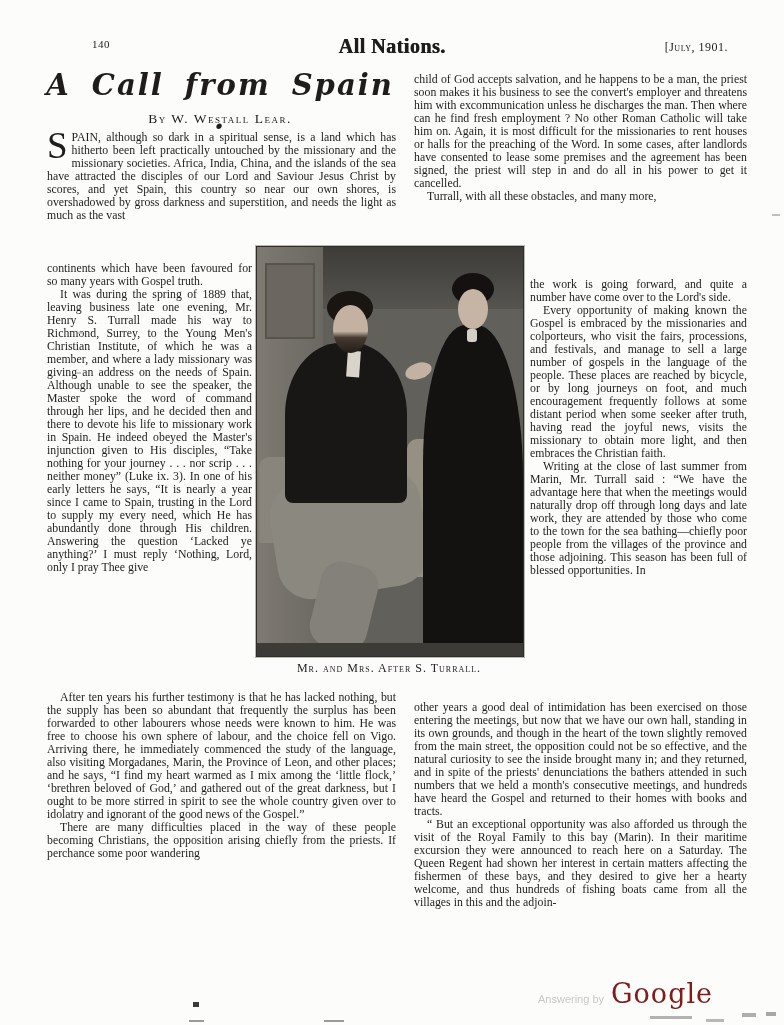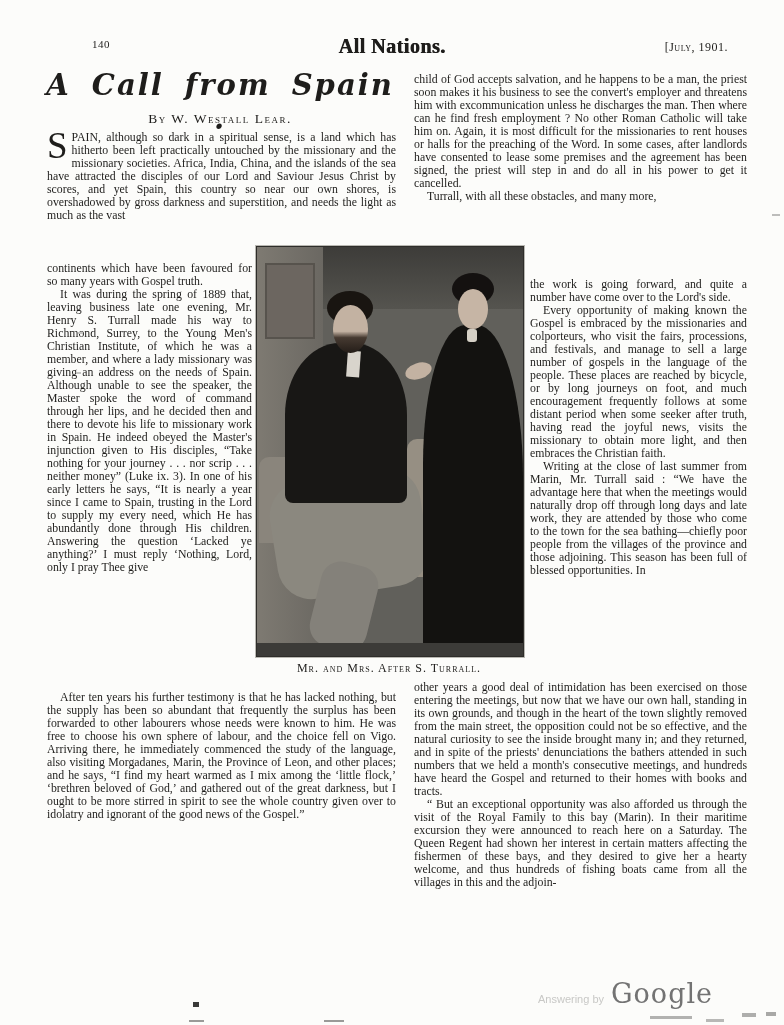--- a/index.html
+++ b/index.html
@@ -22,21 +22,21 @@
     font-variant:small-caps;font-size:13.5px;letter-spacing:1.5px;}
   
   .body-block{font-size:11.8px;line-height:13px;text-align:justify;}
   .body-block p{margin:0;padding:0;}
   .body-block p.indent{text-indent:13px;}
   .block-a{left:47px;top:131px;width:349px;}
   .block-b{left:47px;top:262px;width:205px;height:428px;overflow:hidden;}
   .block-c{left:47px;top:691px;width:349px;}
   .block-d{left:414px;top:73px;width:333px;}
   .block-e{left:530px;top:248px;width:217px;height:452px;overflow:hidden;margin-top:30px;}
-  .block-f{left:414px;top:681px;width:333px;}
+  .block-f{left:414px;top:701px;width:333px;}
   .dropcap{float:left;font-size:37px;line-height:26px;padding:2px 4px 0 0;}
   
   .photo{left:256px;top:246px;width:266px;height:409px;background:#61605b;
     border:1px solid #2e2d2a;box-shadow:0 0 0 1px #b9b8b2;overflow:hidden;}
   .photo .band-top{position:absolute;left:0;top:0;right:0;height:62px;
     background:linear-gradient(#3d3c39,#55544f);}
   .photo .backdrop-left{position:absolute;left:0;top:0;width:66px;height:100%;
     background:linear-gradient(90deg,#7e7a72,#6b6862);}
   .photo .backdrop-window{position:absolute;left:8px;top:16px;width:46px;height:72px;
     background:#6c6660;border:2px solid #57534d;}
@@ -65,21 +65,21 @@
   .photo .woman-dress{position:absolute;left:166px;top:78px;width:100px;height:331px;
     background:#131210;border-radius:42% 46% 0 0;}
   .photo .woman-hand{position:absolute;left:148px;top:116px;width:27px;height:16px;
     background:#c3b2a2;border-radius:50%;transform:rotate(-18deg);}
   .photo .floor{position:absolute;left:0;bottom:0;right:0;height:13px;background:#3c3b38;}
   .photo-caption{left:231px;top:661px;width:316px;text-align:center;
     font-variant:small-caps;font-size:12px;letter-spacing:1px;}
   
   .watermark{left:538px;top:978px;display:flex;align-items:baseline;gap:7px;}
   .watermark .prefix{font-size:11px;color:#c8c8c6;font-family:"Liberation Sans",sans-serif;}
-  .watermark .brand{font-size:27px;color:#737373;font-family:"DejaVu Serif",serif;letter-spacing:1px;}
+  .watermark .brand{font-size:27px;color:#7f1d1d;font-family:"DejaVu Serif",serif;letter-spacing:1px;}
   
   .artifact{position:absolute;background:#9a9a98;}
 </style>
 </head>
 <body>
 
 <div class="abs page-number">140</div>
 <div class="abs journal-title">All Nations.</div>
 <div class="abs issue-date">[July, 1901.</div>
 
@@ -92,20 +92,21 @@
   </p>
 </div>
 
 <div class="abs body-block block-b">
   <p>continents which have been favoured for so many years with Gospel truth.</p>
   <p class="indent">It was during the spring of 1889 that, leaving business late one evening, Mr. Henry S. Turrall made his way to Richmond, Surrey, to the Young Men's Christian Institute, of which he was a member, and where a lady missionary was giving an address on the needs of Spain.  Although unable to see the speaker, the Master spoke the word of command through her lips, and he decided then and there to devote his life to missionary work in Spain.  He indeed obeyed the Master's injunction given to His disciples, “Take nothing for your journey . . . nor scrip . . . neither money” (Luke ix. 3). In one of his early letters he says, “It is nearly a year since I came to Spain, trusting in the Lord to supply my every need, which He has abundantly done through His children.  Answering the question ‘Lacked ye anything?’ I must reply ‘Nothing, Lord, only I pray Thee give</p>
 </div>
 
 <div class="abs body-block block-c">
   <p class="indent">After ten years his further testimony is that he has lacked nothing, but the supply has been so abundant that frequently the surplus has been forwarded to other labourers whose needs were known to him.  He was free to choose his own sphere of labour, and the choice fell on Vigo.  Arriving there, he immediately commenced the study of the language, also visiting Morgadanes, Marin, the Province of Leon, and other places; and he says, “I find my heart warmed as I mix among the ‘little flock,’ ‘brethren beloved of God,’ and gathered out of the great darkness, but I ought to be more stirred in spirit to see the whole country given over to idolatry and ignorant of the good news of the Gospel.”</p>
+  <p class="indent">There are many difficulties placed in the way of these people becoming Christians, the opposition arising chiefly from the priests.  If perchance some poor wandering</p>
 </div>
 
 <div class="abs body-block block-d">
   <p>child of God accepts salvation, and he happens to be a man, the priest soon makes it his business to see the convert's employer and threatens him with excommunication unless he discharges the man.  Then where can he find fresh employment ?  No other Roman Catholic will take him on.  Again, it is most difficult for the missionaries to rent houses or halls for the preaching of the Word.  In some cases, after landlords have consented to lease some premises and the agreement has been signed, the priest will step in and do all in his power to get it cancelled.</p>
   <p class="indent">Turrall, with all these obstacles, and many more,</p>
 </div>
 
 <div class="abs body-block block-e">
   <p>the work is going forward, and quite a number have come over to the Lord's side.</p>
   <p class="indent">Every opportunity of making known the Gospel is embraced by the missionaries and colporteurs, who visit the fairs, processions, and festivals, and manage to sell a large number of gospels in the language of the people.  These places are reached by bicycle, or by long journeys on foot, and much encouragement frequently follows at some distant period when some seeker after truth, having read the joyful news, visits the missionary to obtain more light, and then embraces the Christian faith.</p>

